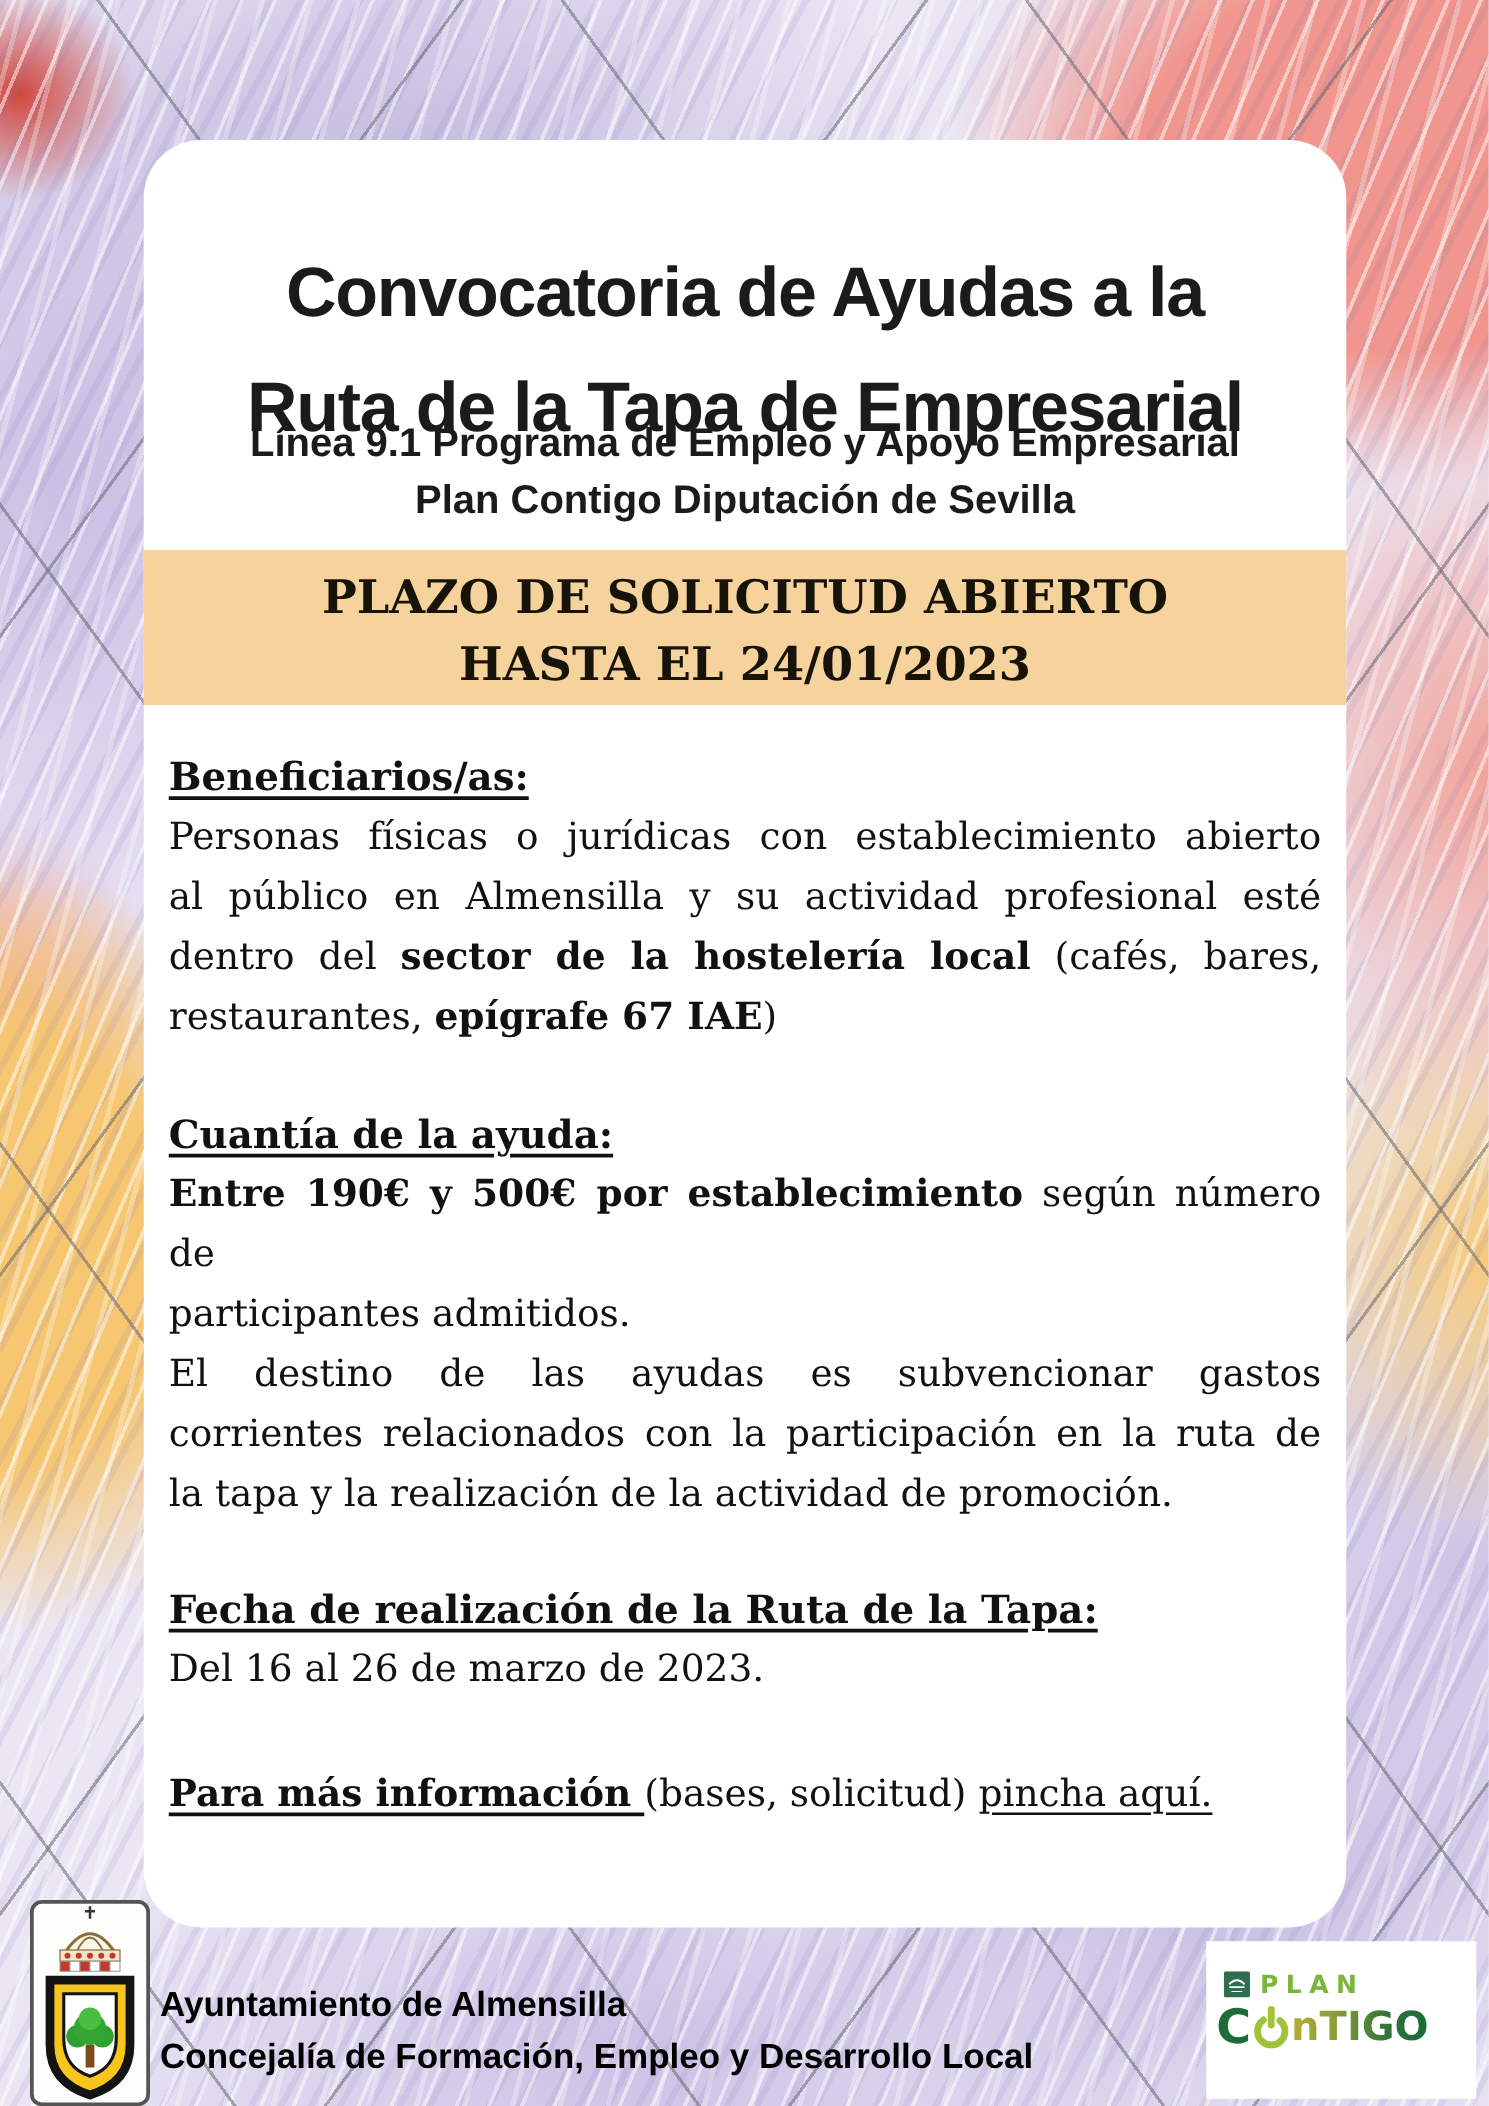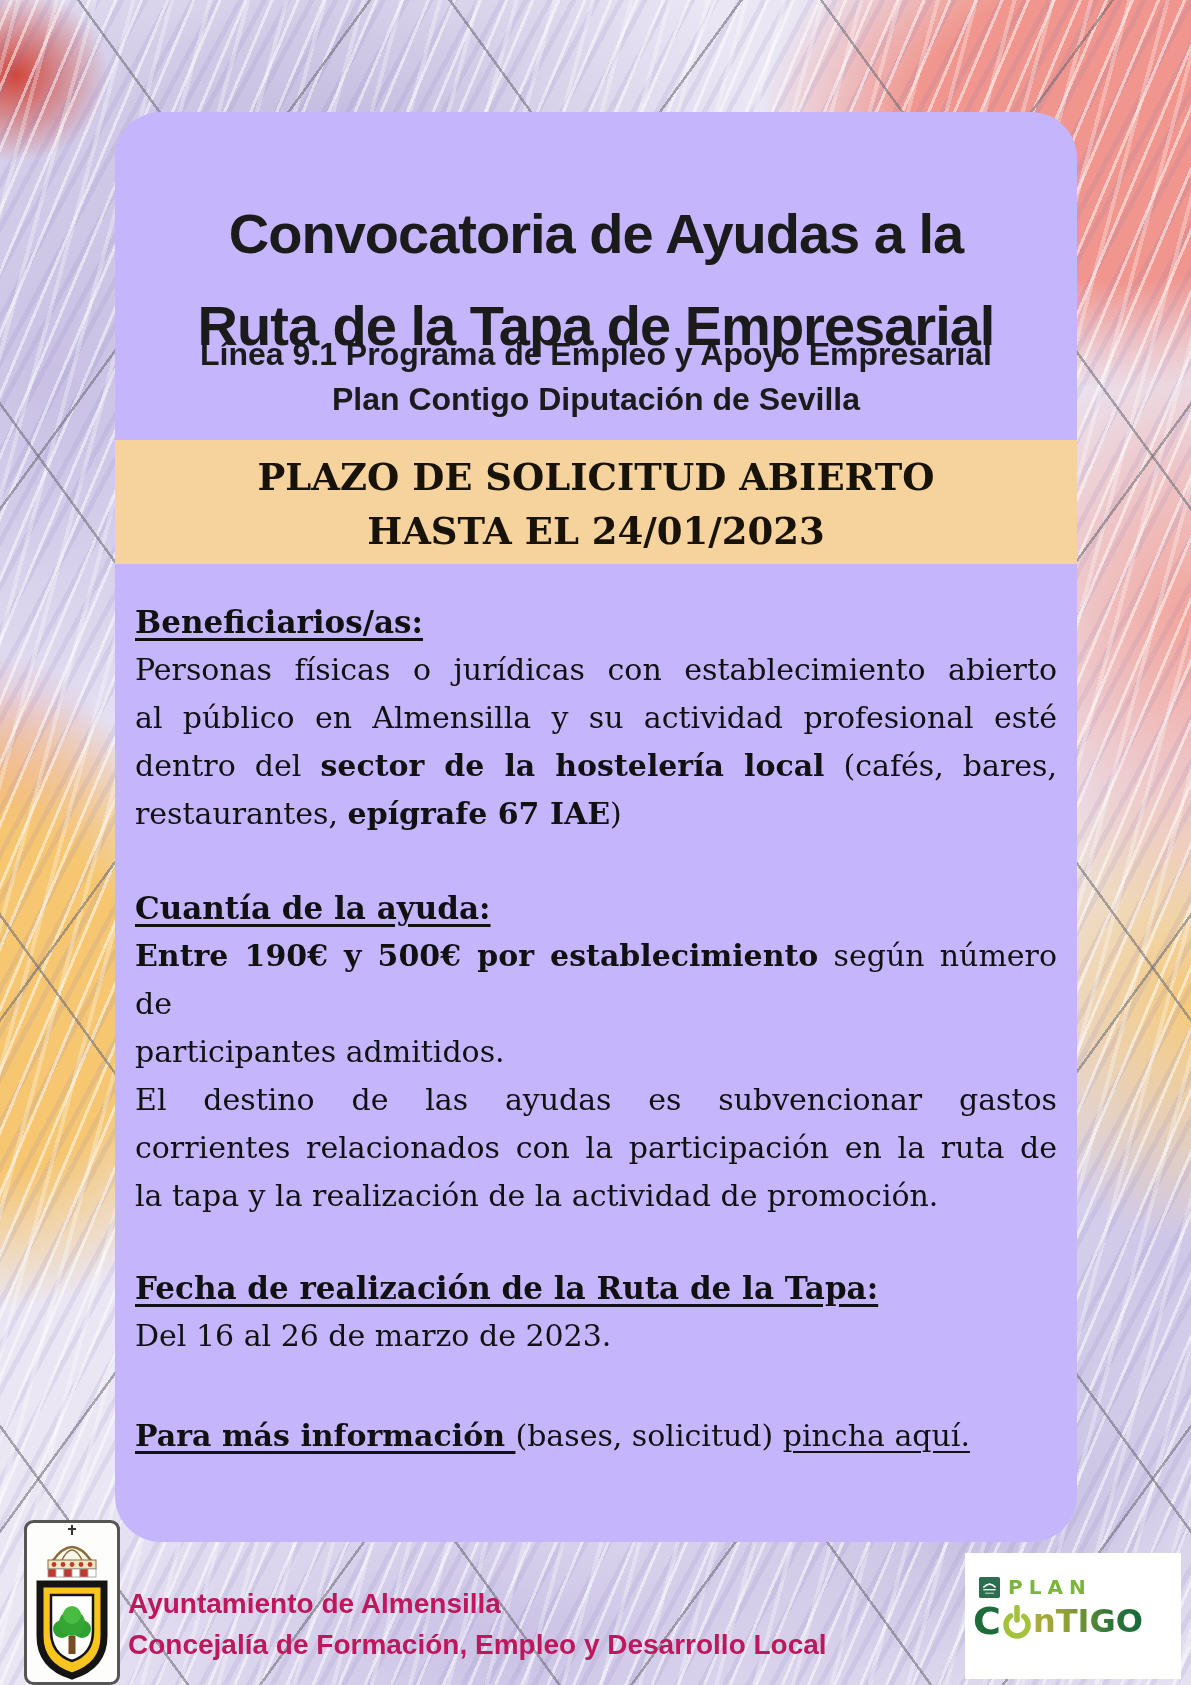--- a/index.html
+++ b/index.html
@@ -19,21 +19,21 @@
       radial-gradient(280px 330px at 1191px 1000px, #f5c97b 0%, rgba(245,201,123,0) 72%),
       radial-gradient(340px 430px at 0px 1000px, #f6c671 0%, #f6c671 40%, rgba(246,198,113,0) 72%),
       radial-gradient(190px 230px at 0px 810px, #efa29a 0%, rgba(239,162,154,0) 68%),
       radial-gradient(170px 100px at 1055px 0px, #f3cd7e 0%, rgba(243,205,126,0) 75%),
       radial-gradient(600px 420px at 330px 140px, #c3badf 0%, rgba(195,186,223,0) 70%),
       radial-gradient(480px 600px at 60px 380px, #c8bfe4 0%, rgba(200,191,228,0) 70%),
       radial-gradient(520px 380px at 980px 1500px, #c4bbe0 0%, rgba(196,187,224,0) 70%),
       radial-gradient(700px 360px at 500px 1640px, #cac1e5 0%, rgba(202,193,229,0) 70%),
       radial-gradient(420px 420px at 1160px 1250px, #cdc5e7 0%, rgba(205,197,231,0) 70%);
   }
-  .card{position:absolute;left:115px;top:112px;width:962px;height:1430px;background:#c4b5fd;
+  .card{position:absolute;left:115px;top:112px;width:962px;height:1430px;background:#ffffff;
         border-radius:46px;overflow:hidden;}
   .title{position:absolute;top:38px;left:0;right:0;text-align:center;color:#1b1b1b;
          font-size:56px;line-height:92px;font-weight:700;letter-spacing:-1px;}
   .title span{display:block;}
   .subtitle{position:absolute;top:220px;left:0;right:0;text-align:center;color:#1b1b1b;
             font-size:32px;line-height:45px;font-weight:700;}
   .subtitle span{display:block;}
   .banner{position:absolute;top:328px;left:0;right:0;height:124px;background:#f6d29c;
           text-align:center;font-family:"DejaVu Serif",serif;font-weight:700;color:#171308;
           font-size:37px;line-height:54px;padding-top:10px;box-sizing:border-box;}
@@ -42,21 +42,21 @@
   .h{font-size:31px;font-weight:700;display:block;}
   .h u, .uh{text-decoration:underline;text-decoration-thickness:3px;text-underline-offset:5px;}
   .jl{text-align:justify;}
   .just{text-align-last:justify;}
   .mt1{margin-top:46px;}
   .mt2{margin-top:44px;}
   .mt3{margin-top:52px;}
   .info b{text-decoration:underline;text-decoration-thickness:3px;text-underline-offset:5px;}
   .link{text-decoration:underline;text-decoration-thickness:2px;text-underline-offset:5px;cursor:pointer;}
   .coat{position:absolute;left:24px;top:1520px;width:96px;height:165px;}
-  .footer-text{position:absolute;left:128px;top:1583px;color:#be185d;font-weight:700;
+  .footer-text{position:absolute;left:128px;top:1583px;color:#000000;font-weight:700;
                font-size:28px;line-height:41px;}
   .plan-box{position:absolute;left:965px;top:1553px;width:216px;height:126px;background:#ffffff;}
   .plan-row{position:absolute;left:14px;top:22px;display:flex;align-items:center;}
   .plan-word{font-family:"DejaVu Sans",sans-serif;font-size:20px;font-weight:700;
              letter-spacing:6px;color:#7cb53e;margin-left:8px;}
   .contigo-row{position:absolute;left:8px;top:46px;display:flex;align-items:flex-end;}
   .c1{font-family:"DejaVu Sans",sans-serif;font-size:38px;font-weight:700;color:#1d6c3a;line-height:44px;}
   .c2{font-family:"DejaVu Sans",sans-serif;font-size:32px;font-weight:700;line-height:44px;
       background:linear-gradient(90deg,#b2ad3a 0%,#8f9f37 30%,#2f7539 70%,#176a39 100%);
       -webkit-background-clip:text;background-clip:text;color:transparent;}

